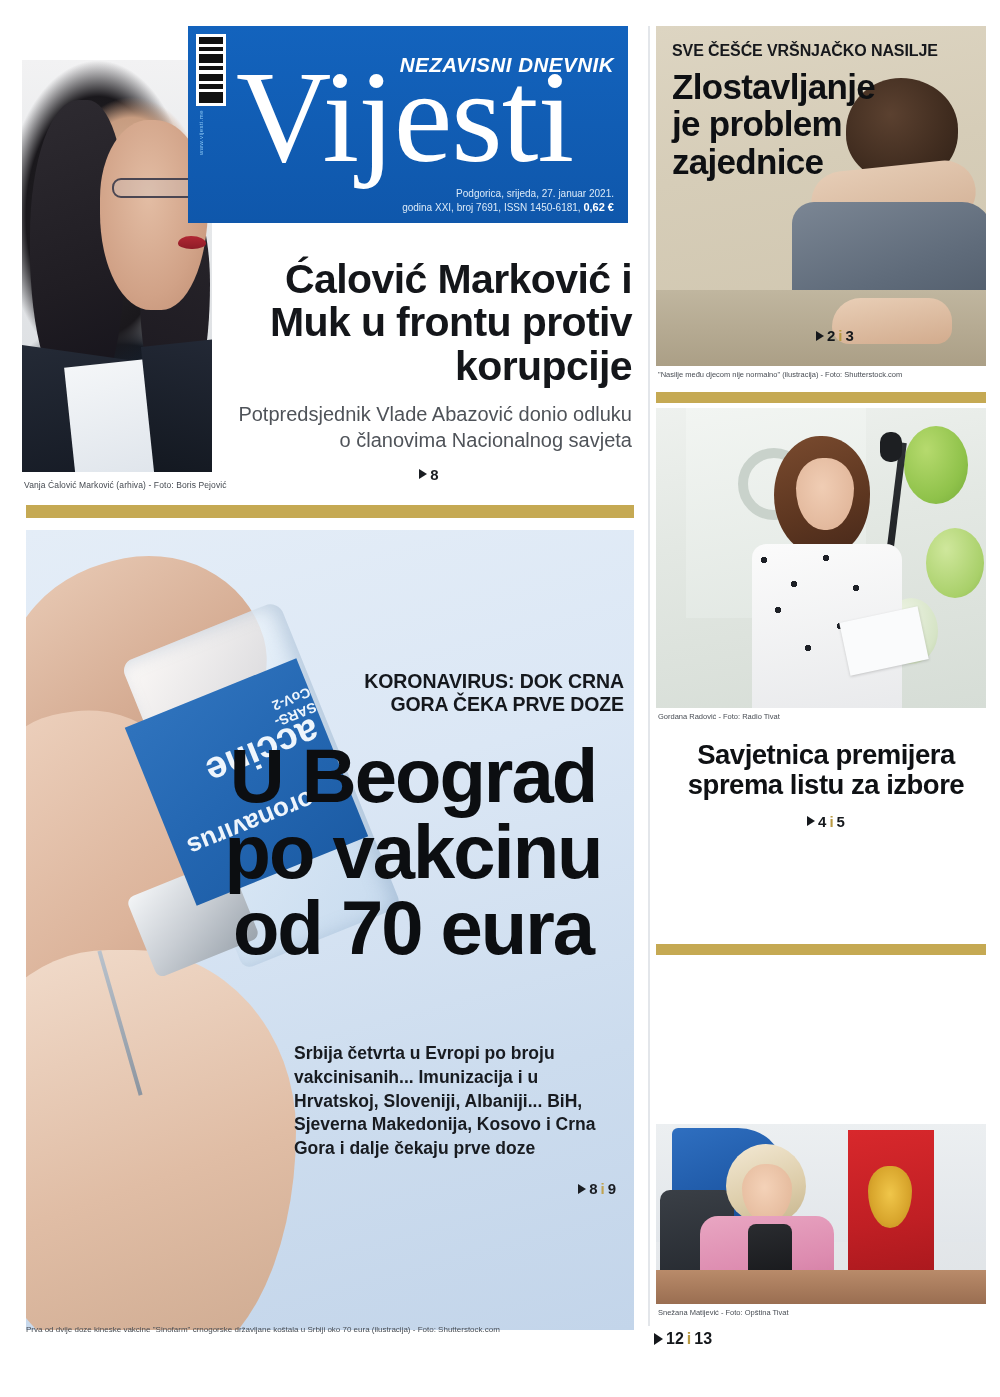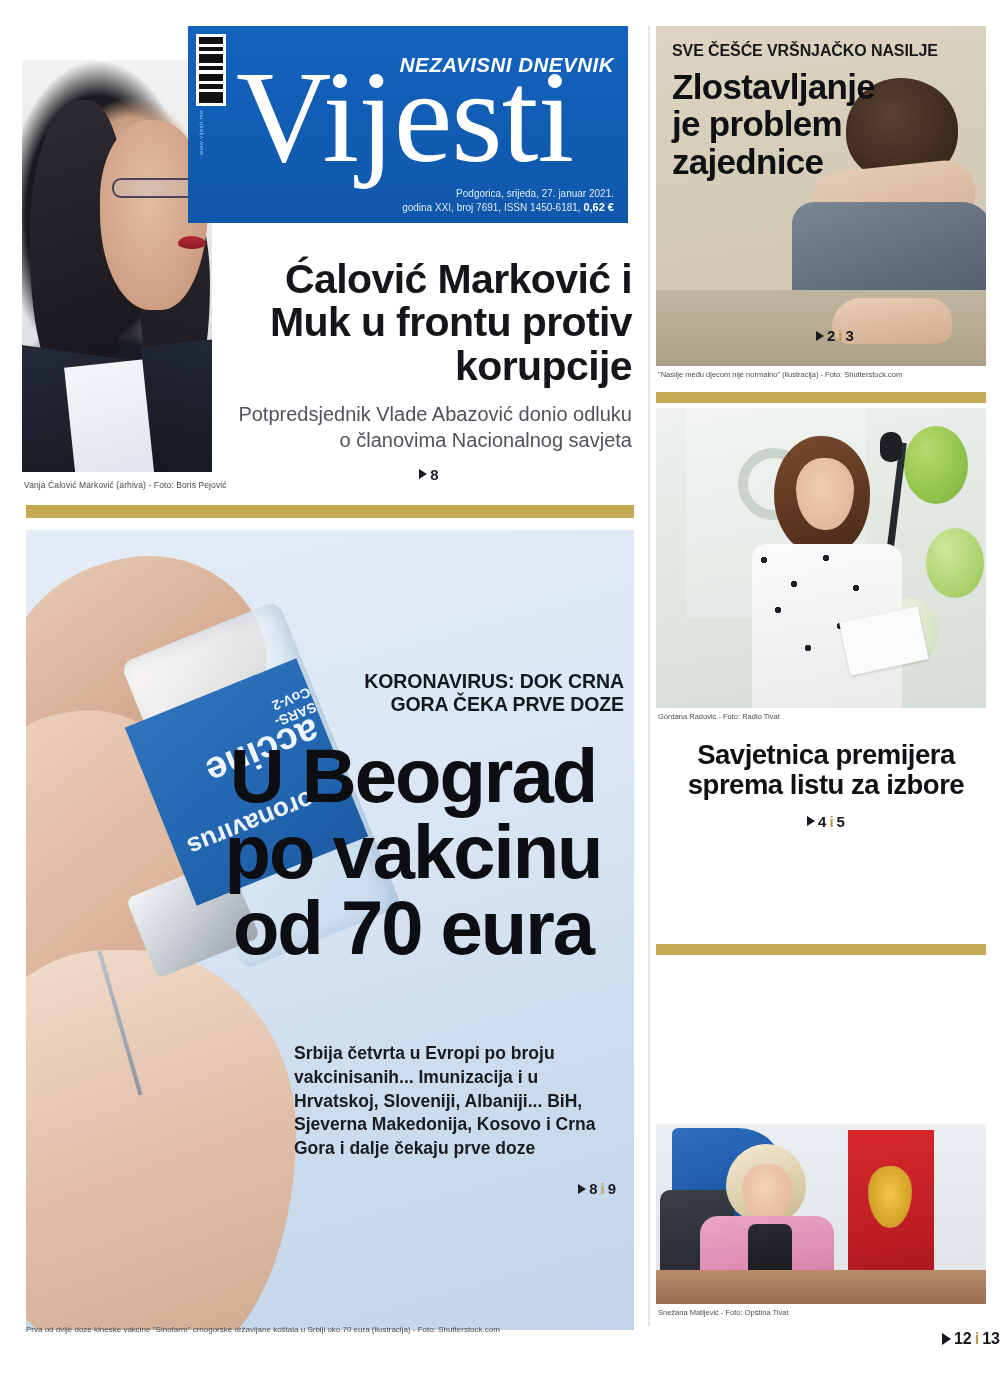--- a/index.html
+++ b/index.html
@@ -452,21 +452,21 @@
     position:absolute; left:0; right:0; bottom:0; height:34px;
     background: linear-gradient(180deg,#b98b6a 0%, #9a6e51 100%);
   }
   .cap-r3 {
     position:absolute; left:4px; top:1308px; width:330px;
     font-size:7.5px; color:#484d54;
   }
   .r3-pr {
     position:absolute; left:0; right:0; top:1330px;
     text-align:center; font-size:16px; font-weight:800; color:#15181c;
-    display:flex; align-items:center; justify-content:flex-end; gap:3px;
+    display:flex; align-items:center; justify-content:flex-start; gap:3px;
   }
   .r3-pr .tri {
     width:0;height:0;border-left:9px solid #15181c;
     border-top:6px solid transparent;border-bottom:6px solid transparent;
   }
   .r3-pr .sep{ color:#b99a43; }
 
   
   .vrule {
     position:absolute; left:648px; top:26px; width:2px; height:1300px;

